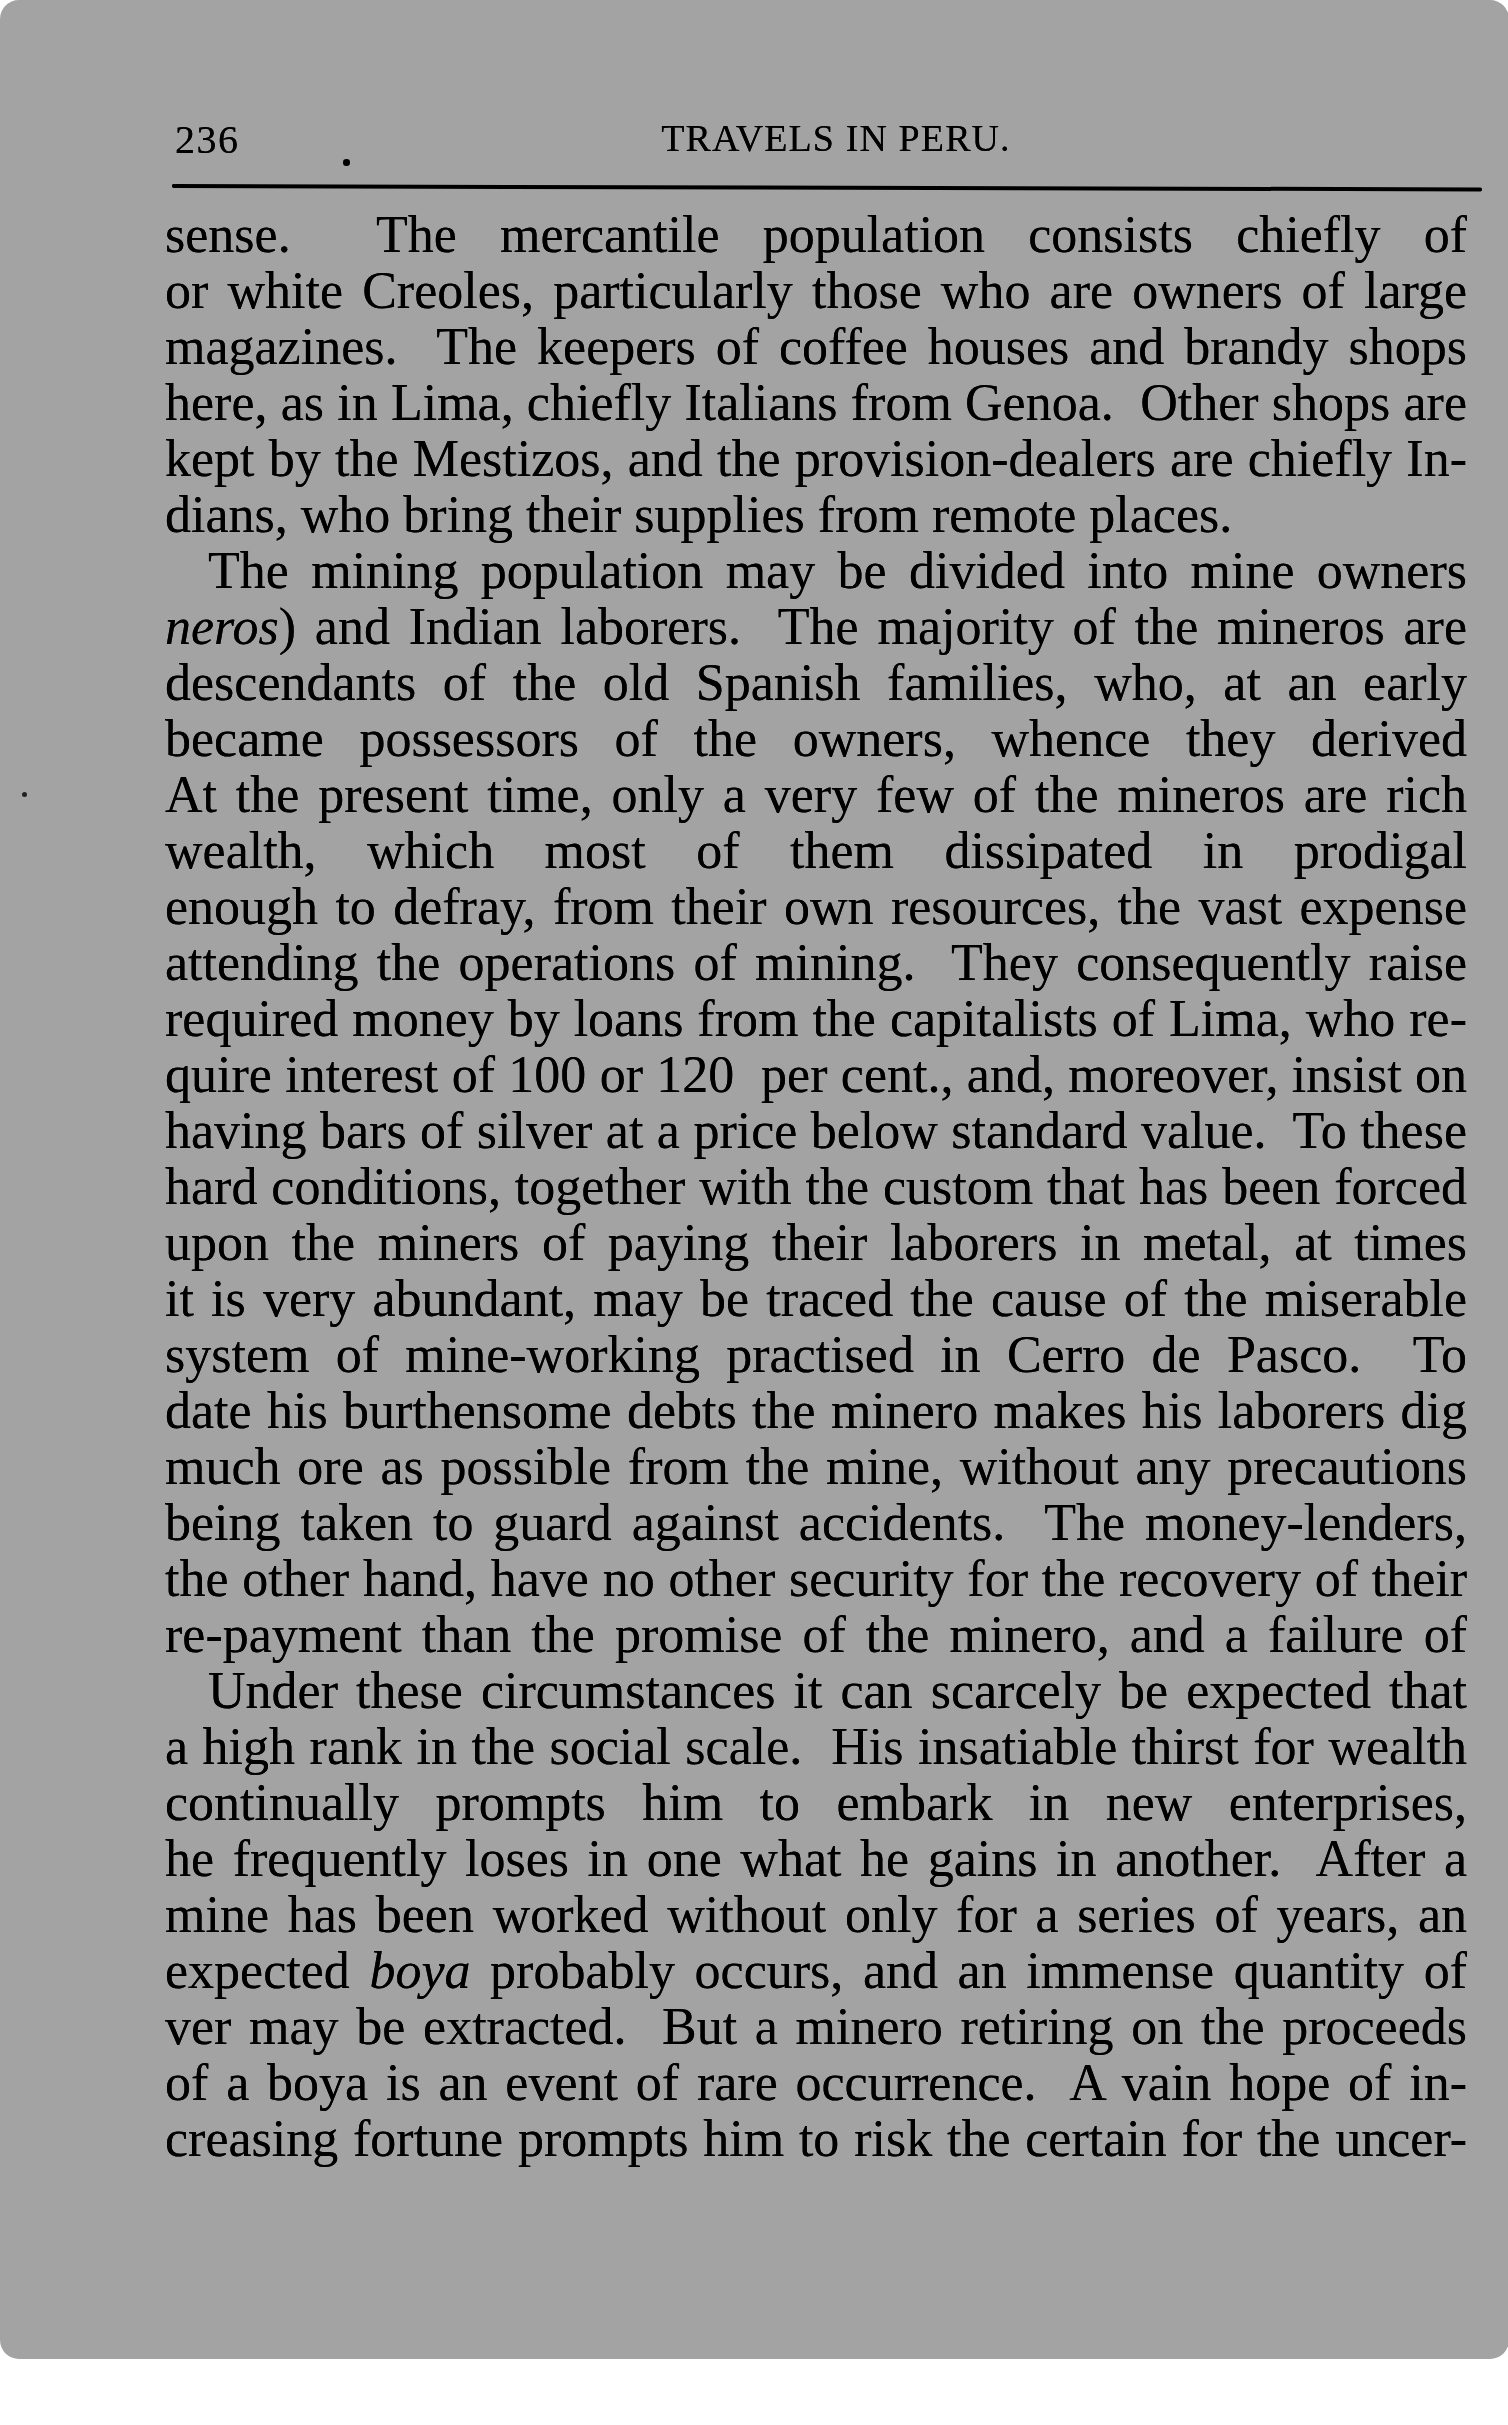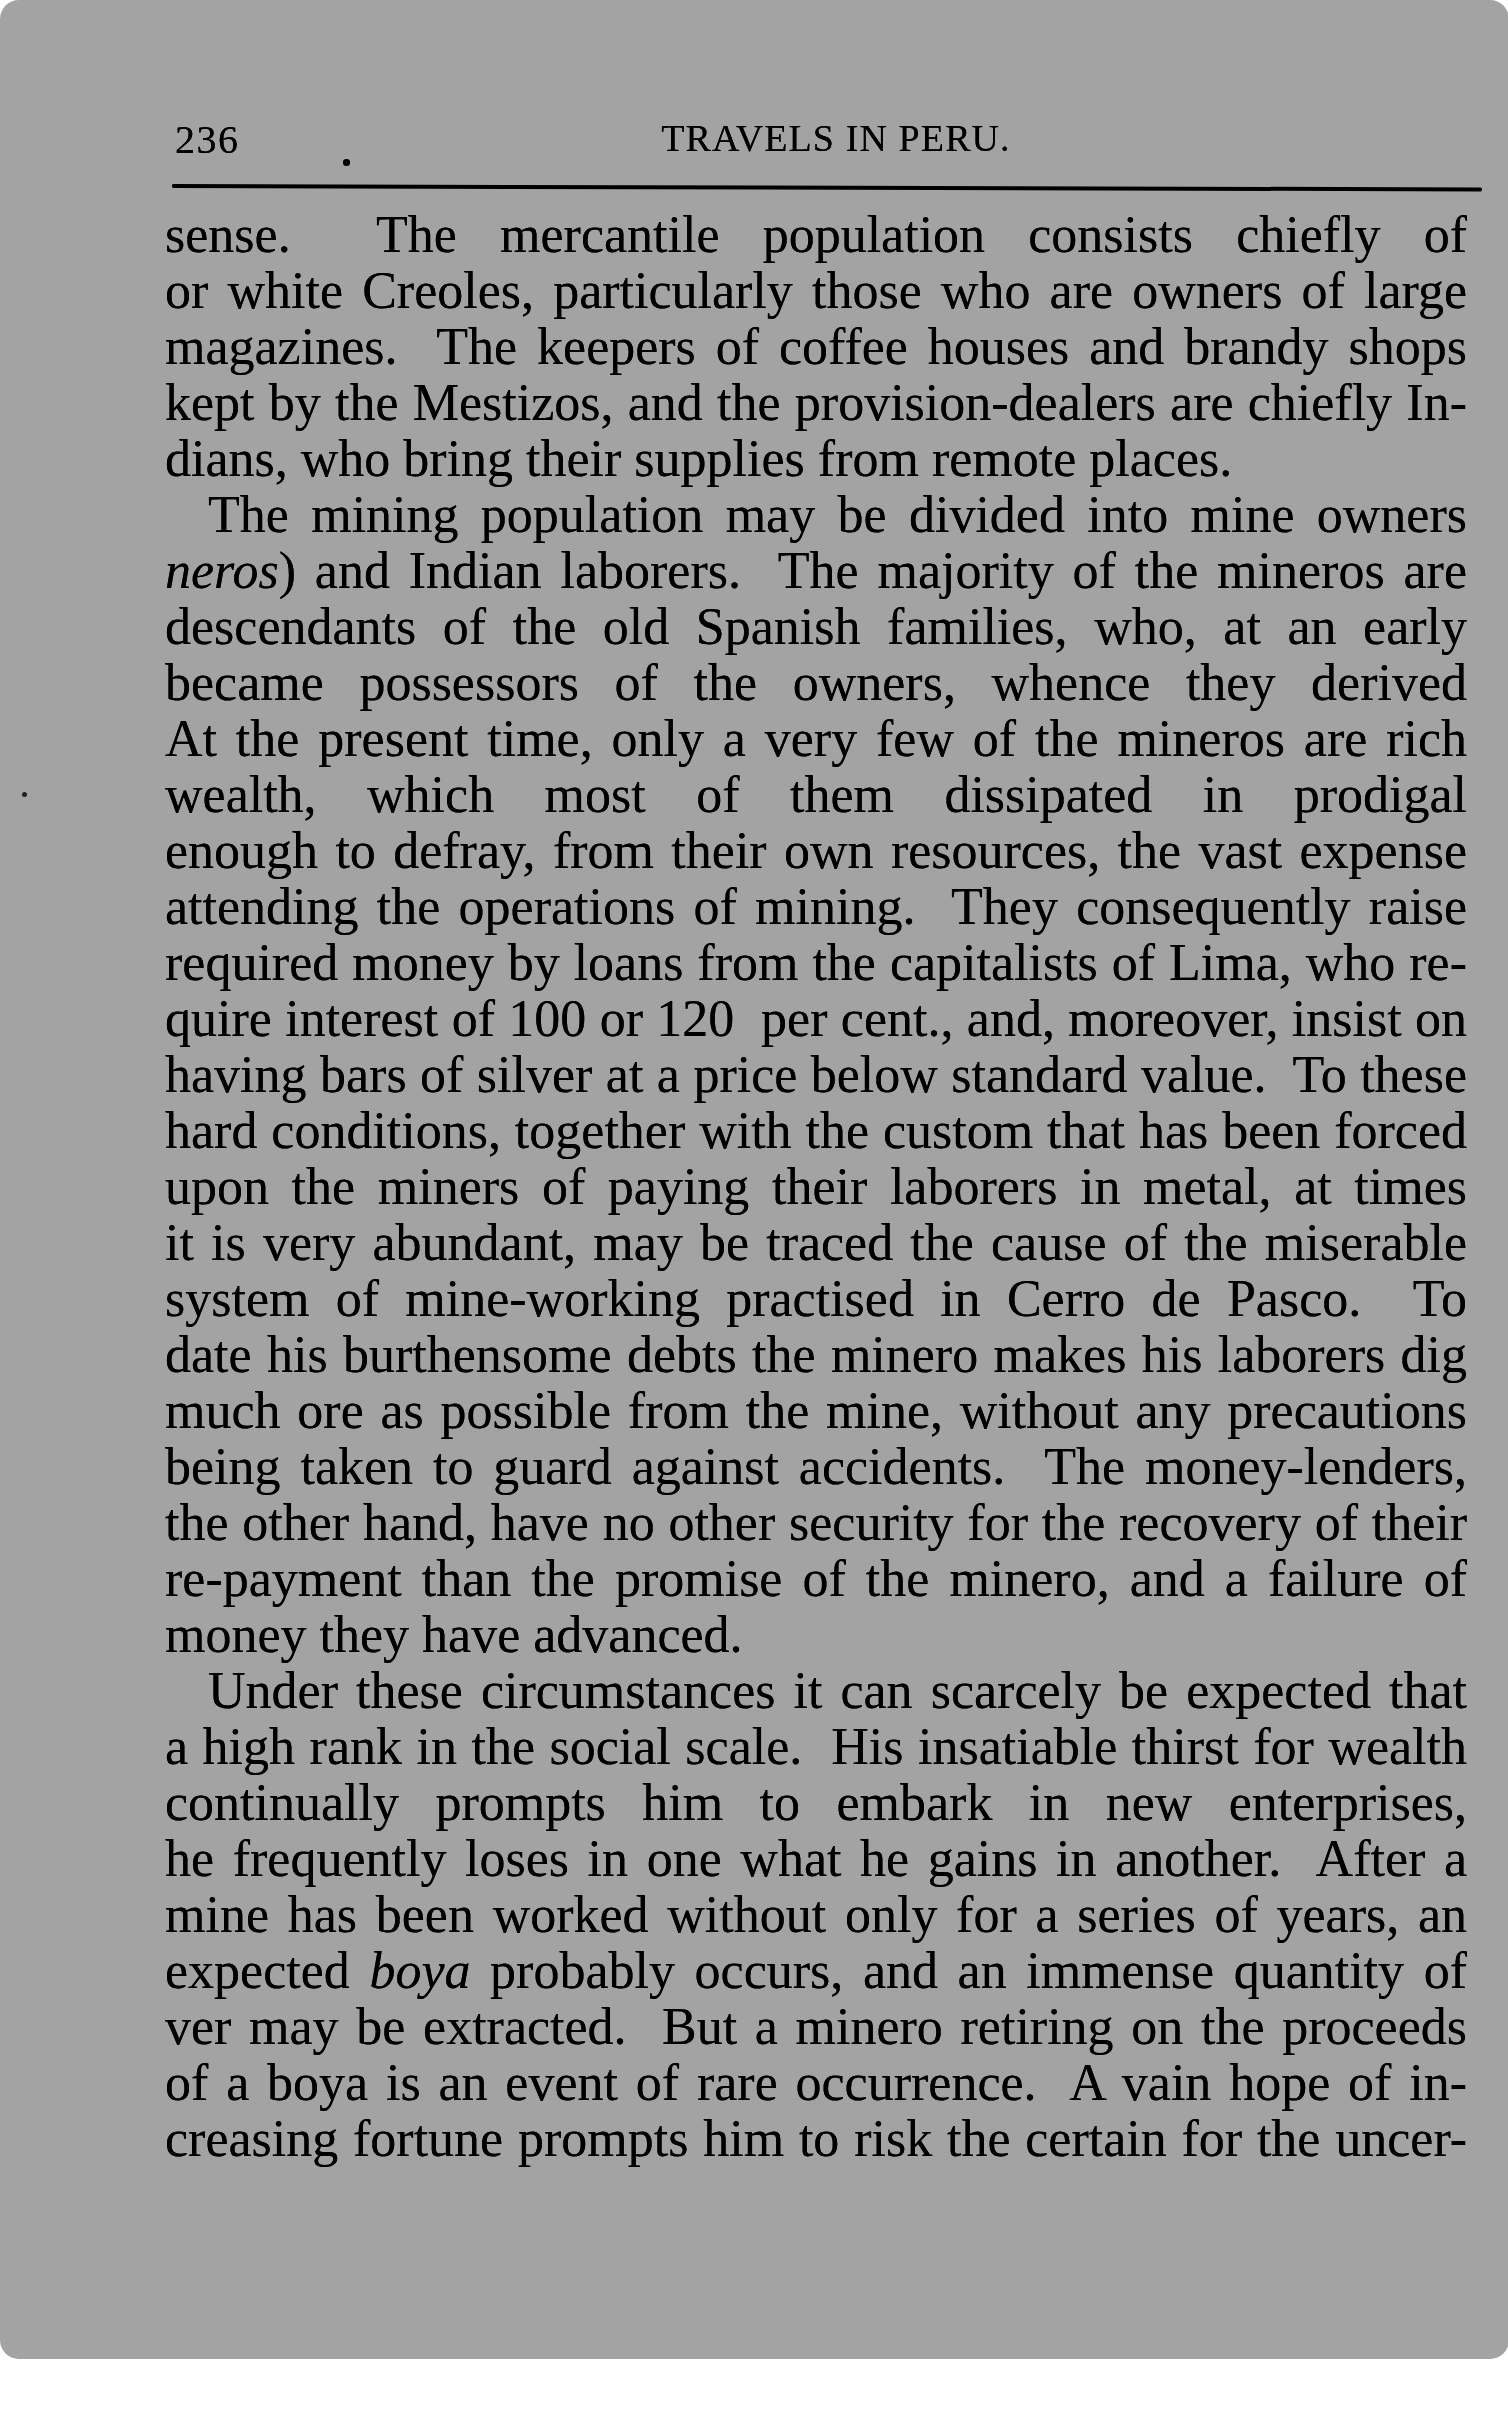--- a/index.html
+++ b/index.html
@@ -112,20 +112,21 @@
   <div class="running-title-wrap">
     <span class="running-title">TRAVELS IN PERU.</span>
   </div>
 
   <div class="header-rule"></div>
 
   <div class="body-text">
       <div class="line"><span>sense.&nbsp; The mercantile population consists chiefly of Europeans</span></div>
       <div class="line"><span>or white Creoles, particularly those who are owners of large</span></div>
       <div class="line"><span>magazines.&nbsp; The keepers of coffee houses and brandy shops are</span></div>
+      <div class="line"><span>here, as in Lima, chiefly Italians from Genoa.&nbsp; Other shops are</span></div>
       <div class="line"><span>kept by the Mestizos, and the provision-dealers are chiefly In-</span></div>
       <div class="line noj"><span>dians, who bring their supplies from remote places.</span></div>
       <div class="line ind"><span>The mining population may be divided into mine owners (</span><span class="it">mi-</span></div>
       <div class="line"><span class="it">neros</span><span>) and Indian laborers.&nbsp; The majority of the mineros are</span></div>
       <div class="line"><span>descendants of the old Spanish families, who, at an early period,</span></div>
       <div class="line"><span>became possessors of the owners, whence they derived enormous</span></div>
       <div class="line"><span>At the present time, only a very few of the mineros are rich</span></div>
       <div class="line"><span>wealth, which most of them dissipated in prodigal extravagance.</span></div>
       <div class="line"><span>enough to defray, from their own resources, the vast expense</span></div>
       <div class="line"><span>attending the operations of mining.&nbsp; They consequently raise the</span></div>
@@ -134,21 +135,20 @@
       <div class="line"><span>having bars of silver at a price below standard value.&nbsp; To these</span></div>
       <div class="line"><span>hard conditions, together with the custom that has been forced</span></div>
       <div class="line"><span>upon the miners of paying their laborers in metal, at times when</span></div>
       <div class="line"><span>it is very abundant, may be traced the cause of the miserable</span></div>
       <div class="line"><span>system of mine-working practised in Cerro de Pasco.&nbsp; To liqui-</span></div>
       <div class="line"><span>date his burthensome debts the minero makes his laborers dig as</span></div>
       <div class="line"><span>much ore as possible from the mine, without any precautions</span></div>
       <div class="line"><span>being taken to guard against accidents.&nbsp; The money-lenders, on</span></div>
       <div class="line"><span>the other hand, have no other security for the recovery of their</span></div>
       <div class="line"><span>re-payment than the promise of the minero, and a failure of the</span></div>
-      <div class="line noj"><span>money they have advanced.</span></div>
       <div class="line ind"><span>Under these circumstances it can scarcely be expected that</span></div>
       <div class="line"><span>a high rank in the social scale.&nbsp; His insatiable thirst for wealth</span></div>
       <div class="line"><span>continually prompts him to embark in new enterprises, whereby</span></div>
       <div class="line"><span>he frequently loses in one what he gains in another.&nbsp; After a</span></div>
       <div class="line"><span>mine has been worked without only for a series of years, an un-</span></div>
       <div class="line"><span>expected </span><span class="it">boya</span><span> probably occurs, and an immense quantity of sil-</span></div>
       <div class="line"><span>ver may be extracted.&nbsp; But a minero retiring on the proceeds</span></div>
       <div class="line"><span>of a boya is an event of rare occurrence.&nbsp; A vain hope of in-</span></div>
       <div class="line"><span>creasing fortune prompts him to risk the certain for the uncer-</span></div>
     </div>

